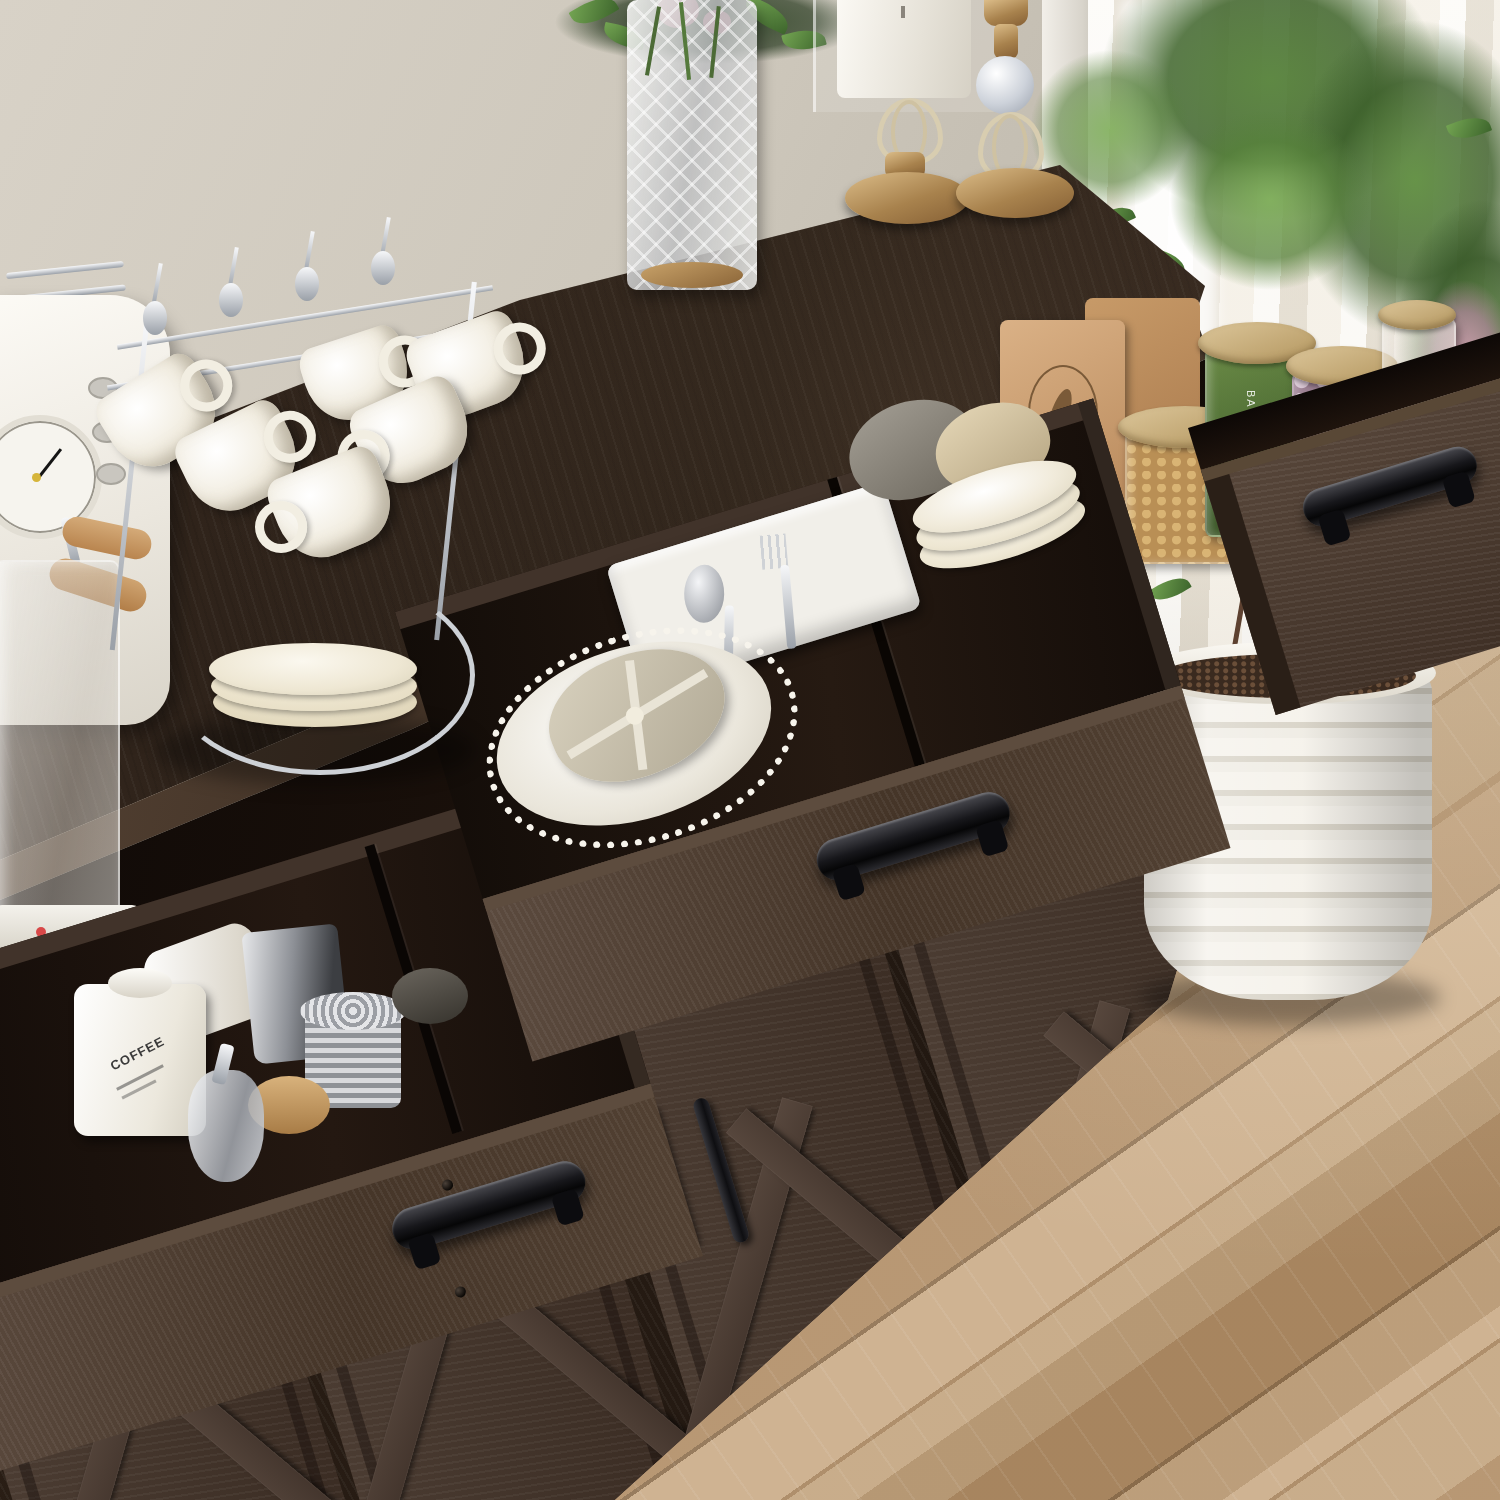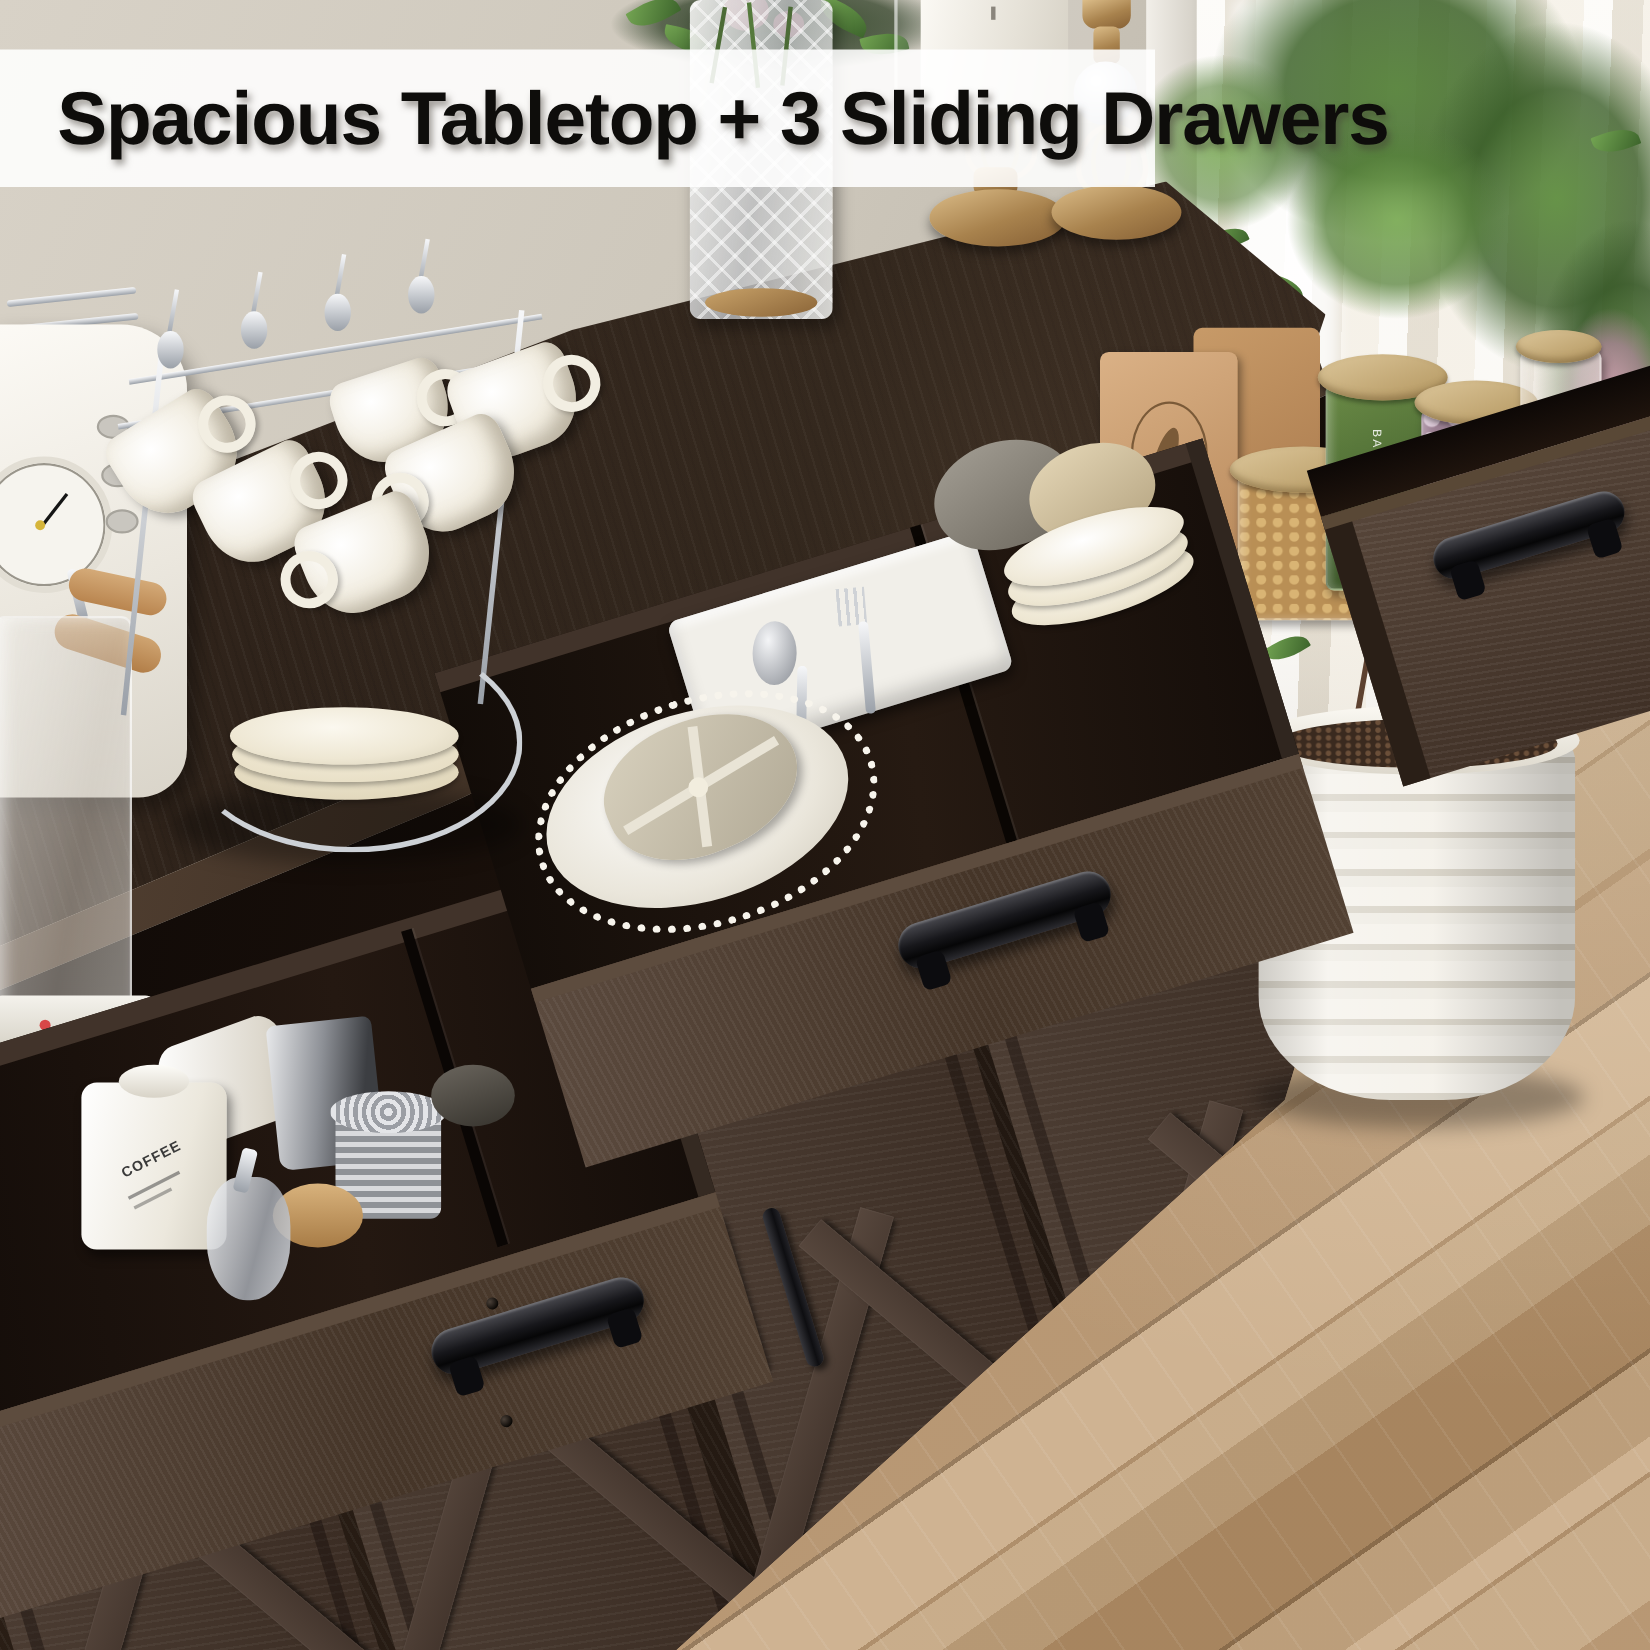--- a/index.html
+++ b/index.html
@@ -364,17 +364,14 @@
   <div class="a" style="left:920px;top:0;width:190px;height:235px">
     <div class="a brass" style="left:64px;top:0;width:44px;height:26px;border-radius:0 0 12px 12px"></div>
     <div class="a brass" style="left:74px;top:24px;width:24px;height:34px;border-radius:6px"></div>
     <div class="a" style="left:56px;top:56px;width:58px;height:58px;border-radius:50%;
         background:radial-gradient(circle at 35% 30%,#ffffff,#cdd2da 55%,#9aa1ac)"></div>
     <div class="a" style="left:58px;top:112px;width:56px;height:60px;border:5px solid #d8cdb0;border-radius:50% 50% 50% 50%/60% 60% 40% 40%"></div>
     <div class="a" style="left:72px;top:114px;width:28px;height:58px;border:4px solid #cfc2a2;border-radius:50%"></div>
     <div class="a brass" style="left:36px;top:168px;width:118px;height:50px;border-radius:50%;box-shadow:0 6px 10px rgba(0,0,0,.4)"></div>
   </div>
 
-  <div class="banner a">
-    <span>Spacious Tabletop + 3 Sliding Drawers</span>
-  </div>
 
 </div>
 
 </body></html>

